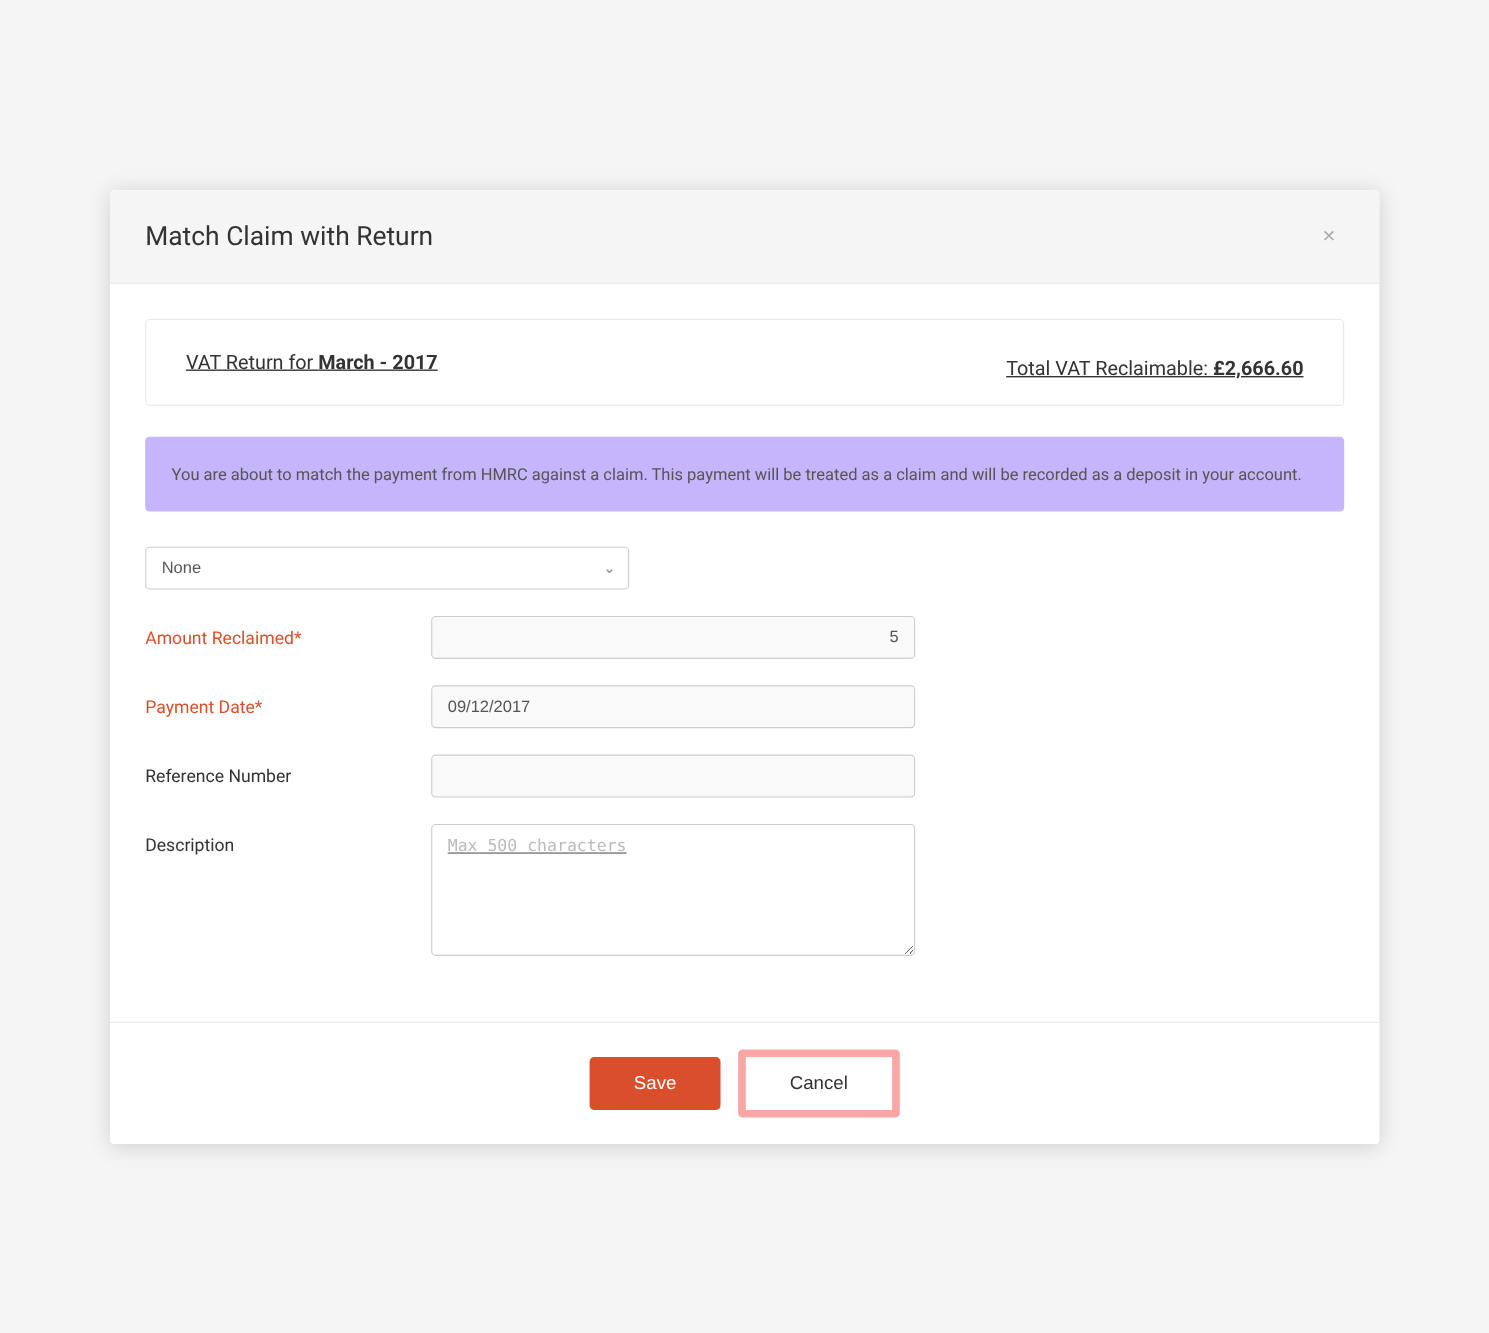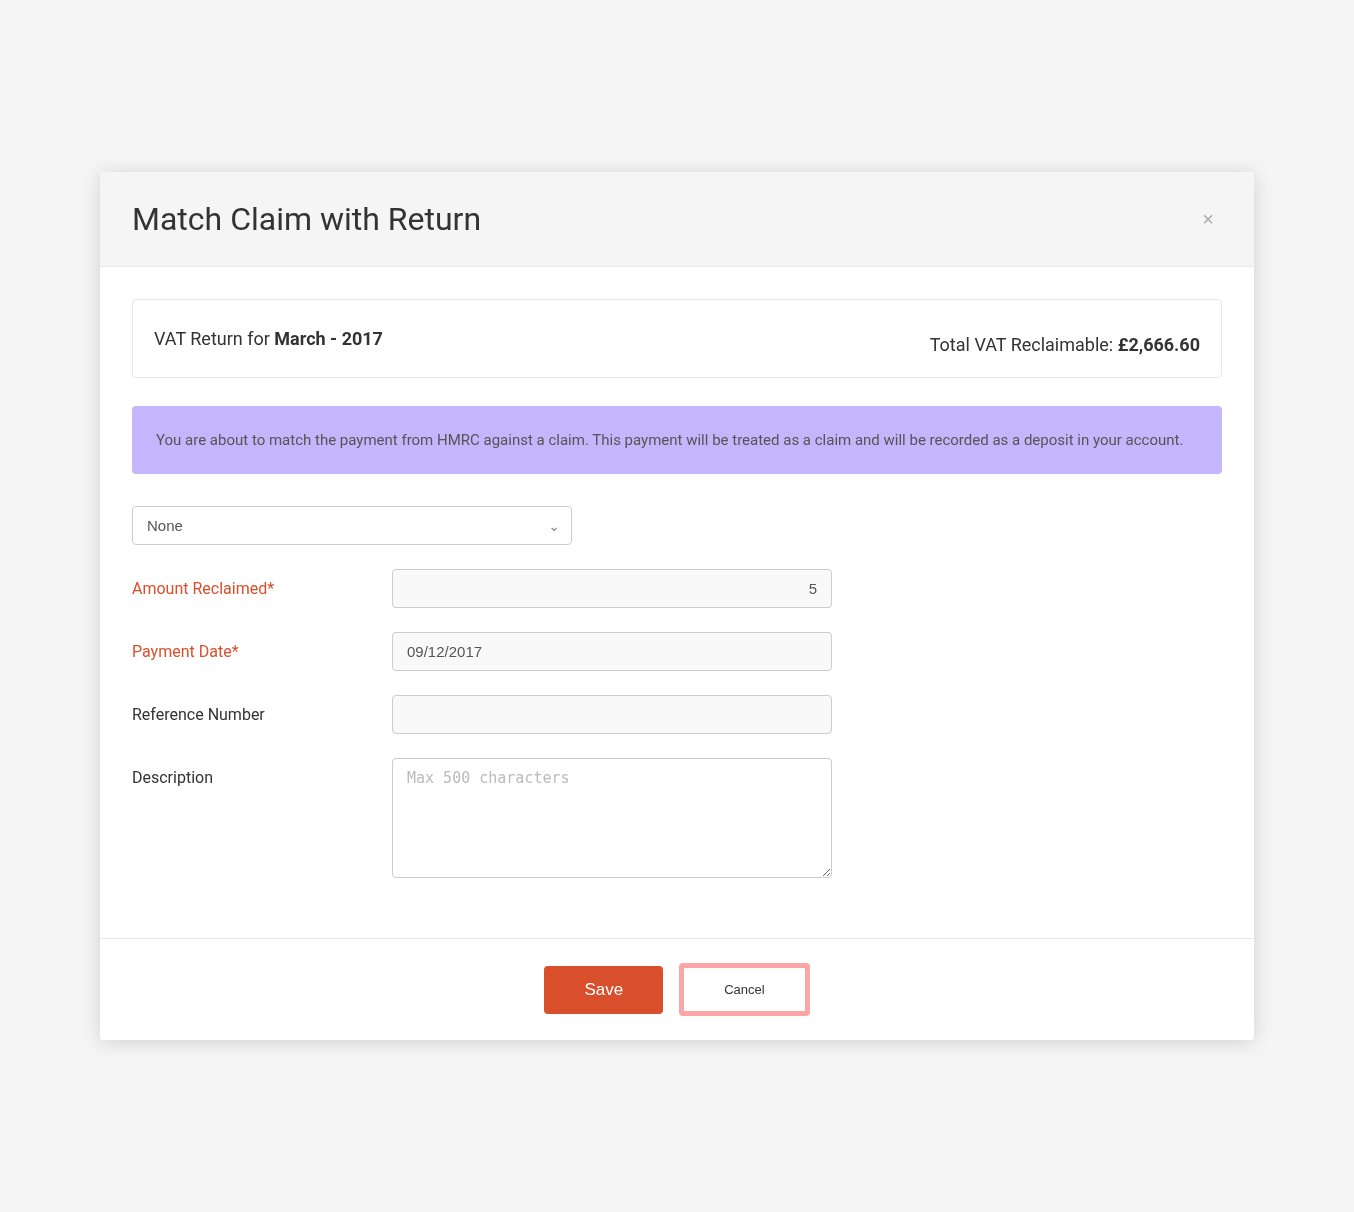--- a/index.html
+++ b/index.html
@@ -28,21 +28,21 @@
     .modal-header {
       background: #f5f5f5;
       padding: 28px 32px 28px 32px;
       display: flex;
       align-items: center;
       justify-content: space-between;
       border-bottom: 1px solid #e8e8e8;
     }
 
     .modal-title {
-      font-size: 32px;
+      font-size: 24px;
       font-weight: 400;
       color: #333;
     }
 
     .close-btn {
       background: none;
       border: none;
       font-size: 20px;
       color: #aaa;
       cursor: pointer;
@@ -51,25 +51,26 @@
     }
 
     .modal-body {
       padding: 32px 32px 0 32px;
     }
 
     .vat-return-bar {
       background: #fff;
       border: 1px solid #e8e8e8;
       border-radius: 4px;
-      padding: 22px 21px;
+      padding: 22px 36px;
       display: flex;
       align-items: center;
       justify-content: space-between;
       margin-bottom: 28px;
+      text-decoration: underline;
     }
 
     .vat-return-label {
       font-size: 18px;
       color: #333;
     }
 
     .vat-return-label strong {
       font-weight: 700;
     }
@@ -161,20 +162,21 @@
     }
 
     .form-control input[type="text"].amount {
       text-align: right;
     }
 
     .form-control textarea {
       resize: vertical;
       min-height: 120px;
       background: #fff;
+      text-decoration: underline;
     }
 
     .form-control textarea::placeholder {
       color: #bbb;
     }
 
     .modal-footer {
       padding: 24px 32px;
       border-top: 1px solid #e8e8e8;
       display: flex;
@@ -192,24 +194,24 @@
       border-radius: 4px;
       padding: 14px 40px;
       font-size: 17px;
       cursor: pointer;
       font-weight: 500;
     }
 
     .btn-cancel {
       background: #fff;
       color: #333;
-      border: 5px solid #fca5a5;
+      border: 7px solid #fca5a5;
       border-radius: 4px;
       padding: 14px 40px;
-      font-size: 13px;
+      font-size: 17px;
       cursor: pointer;
     }
   </style>
 </head>
 <body>
 
 <div class="modal">
 
   <div class="modal-header">
     <h2 class="modal-title">Match Claim with Return</h2>

